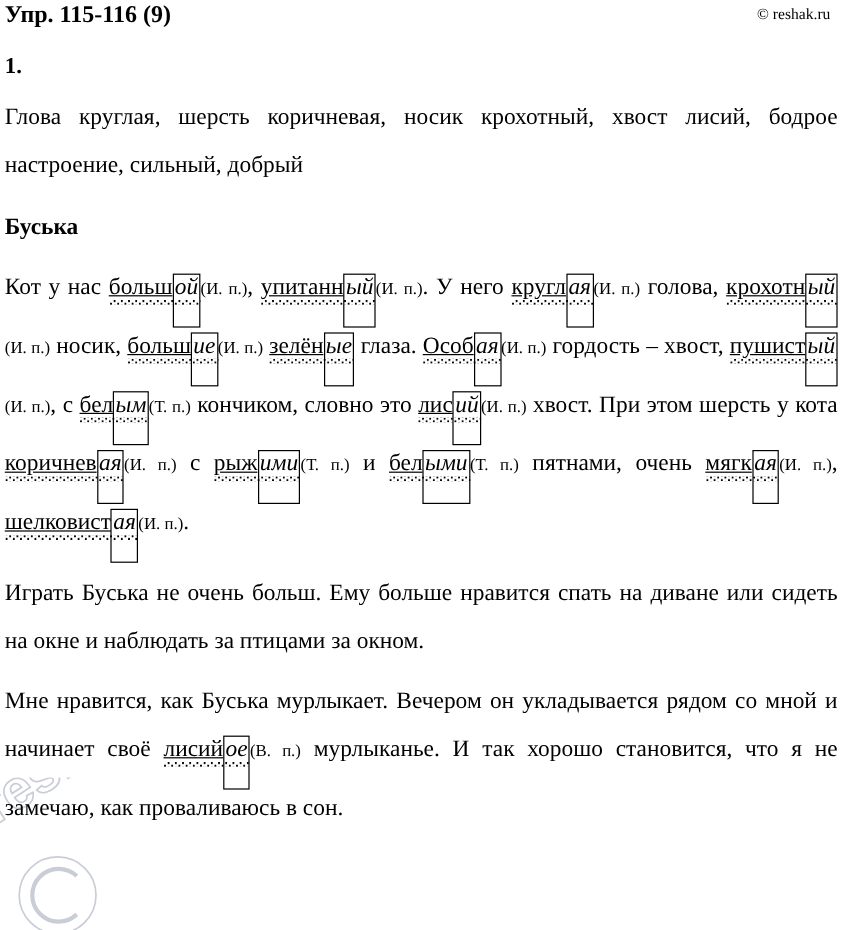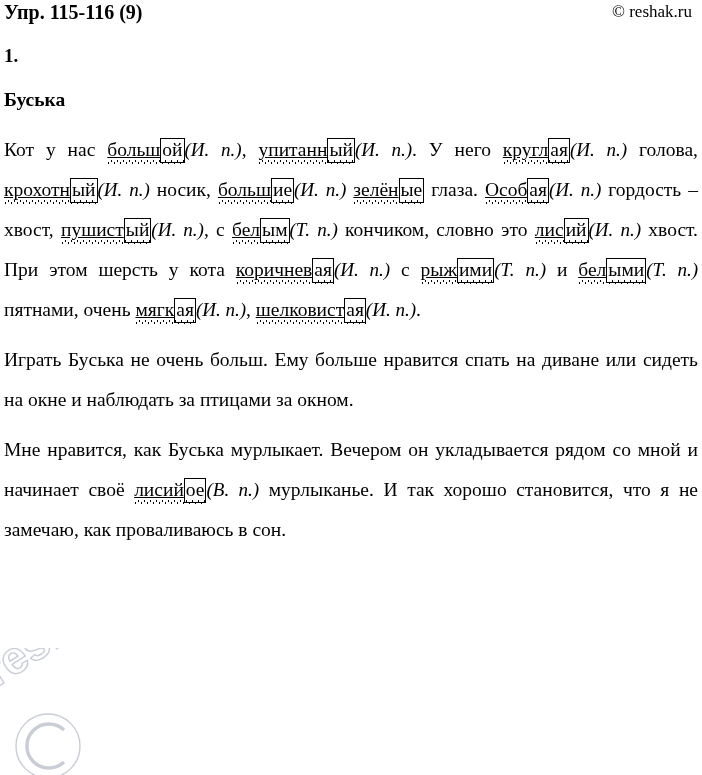--- a/index.html
+++ b/index.html
@@ -46,21 +46,21 @@
     z-index: 2;
     font-family: Liberation Serif, serif;
   }
   .doc-title {
     font-weight: bold;
     font-size: 20px;
     line-height: 24px;
     letter-spacing: 0px;
   }
   .copyright {
-    font-size: 17px;
+    font-size: 13px;
     line-height: 24px;
     padding-right: 6px;
   }
 
   
   .task-number {
     font-weight: bold;
     font-size: 19px;
     line-height: 24px;
     margin-top: 14px;
@@ -105,32 +105,32 @@
       radial-gradient(circle at 1.5px 3px, #000 0.9px, transparent 1.1px),
       radial-gradient(circle at 4.5px 1px, #000 0.9px, transparent 1.1px);
     background-size: 6px 4px;
     background-repeat: repeat-x;
   }
 
   
   .ending {
     display: inline-block;
     border: 1.6px solid #000;
-    padding: 1px 1px 3px 1px;
+    padding: 1px 1px 23px 1px;
     margin: 0 0 -4px 0;
     line-height: 19px;
     position: relative;
     z-index: 3;
     background: transparent;
+    font-style: italic;
   }
 
   
   .case {
-    font-style: italic;
-    font-size: 19px;
+    font-size: 14px;
   }
 
   
   .stem { letter-spacing: 0px; text-decoration: underline; }
 </style>
 </head>
 <body>
 
 <div class="page">
 
@@ -145,20 +145,21 @@
   </div>
 
   <div class="header">
     <div class="doc-title">Упр. 115-116 (9)</div>
     <div class="copyright">© reshak.ru</div>
   </div>
 
   <div class="task-number">1.</div>
 
 
+  <p class="para">Глова круглая, шерсть коричневая, носик крохотный, хвост лисий, бодрое настроение, сильный, добрый</p>
 
   <div class="section-title">Буська</div>
 
 
   <p class="para"><span>Кот у нас </span><span class="wavy"><span class="stem">больш</span><span class="ending">ой</span></span><span class="case">(И. п.)</span><span>, </span><span class="wavy"><span class="stem">упитанн</span><span class="ending">ый</span></span><span class="case">(И. п.)</span><span>. У него </span><span class="wavy"><span class="stem">кругл</span><span class="ending">ая</span></span><span class="case">(И. п.)</span><span> голова, </span><span class="wavy"><span class="stem">крохотн</span><span class="ending">ый</span></span><span class="case">(И. п.)</span><span> носик, </span><span class="wavy"><span class="stem">больш</span><span class="ending">ие</span></span><span class="case">(И. п.)</span><span> </span><span class="wavy"><span class="stem">зелён</span><span class="ending">ые</span></span><span> глаза. </span><span class="wavy"><span class="stem">Особ</span><span class="ending">ая</span></span><span class="case">(И. п.)</span><span> гордость – хвост, </span><span class="wavy"><span class="stem">пушист</span><span class="ending">ый</span></span><span class="case">(И. п.)</span><span>, с </span><span class="wavy"><span class="stem">бел</span><span class="ending">ым</span></span><span class="case">(Т. п.)</span><span> кончиком, словно это </span><span class="wavy"><span class="stem">лис</span><span class="ending">ий</span></span><span class="case">(И. п.)</span><span> хвост. При этом шерсть у кота </span><span class="wavy"><span class="stem">коричнев</span><span class="ending">ая</span></span><span class="case">(И. п.)</span><span> с </span><span class="wavy"><span class="stem">рыж</span><span class="ending">ими</span></span><span class="case">(Т. п.)</span><span> и </span><span class="wavy"><span class="stem">бел</span><span class="ending">ыми</span></span><span class="case">(Т. п.)</span><span> пятнами, очень </span><span class="wavy"><span class="stem">мягк</span><span class="ending">ая</span></span><span class="case">(И. п.)</span><span>, </span><span class="wavy"><span class="stem">шелковист</span><span class="ending">ая</span></span><span class="case">(И. п.)</span><span>.</span></p>
 
   <p class="para">Играть Буська не очень больш. Ему больше нравится спать на диване или сидеть на окне и наблюдать за птицами за окном.</p>
 
   <p class="para"><span>Мне нравится, как Буська мурлыкает. Вечером он укладывается рядом со мной и начинает своё </span><span class="wavy"><span class="stem">лисий</span><span class="ending">ое</span></span><span class="case">(В. п.)</span><span> мурлыканье. И так хорошо становится, что я не замечаю, как проваливаюсь в сон.</span></p>
 

